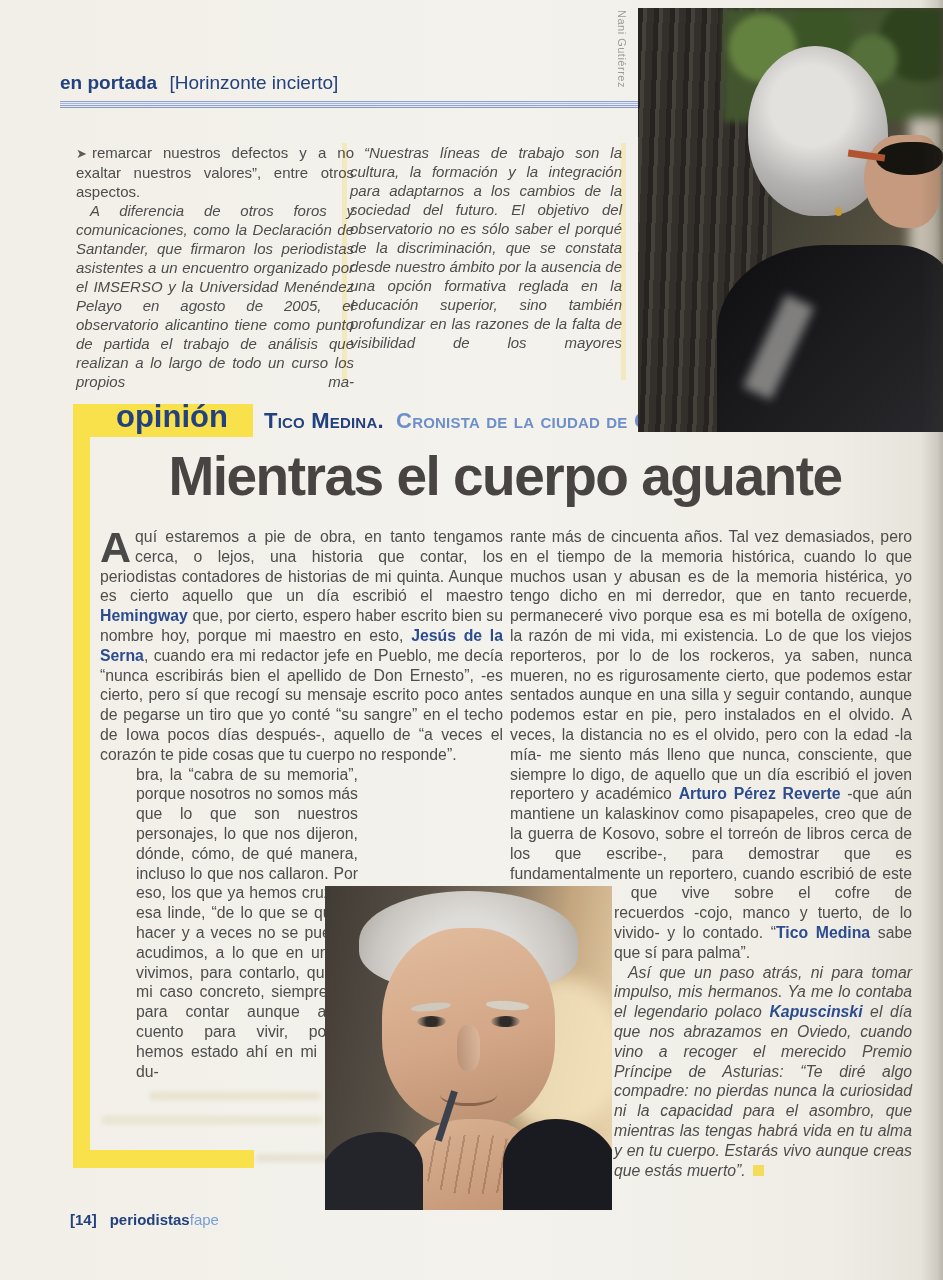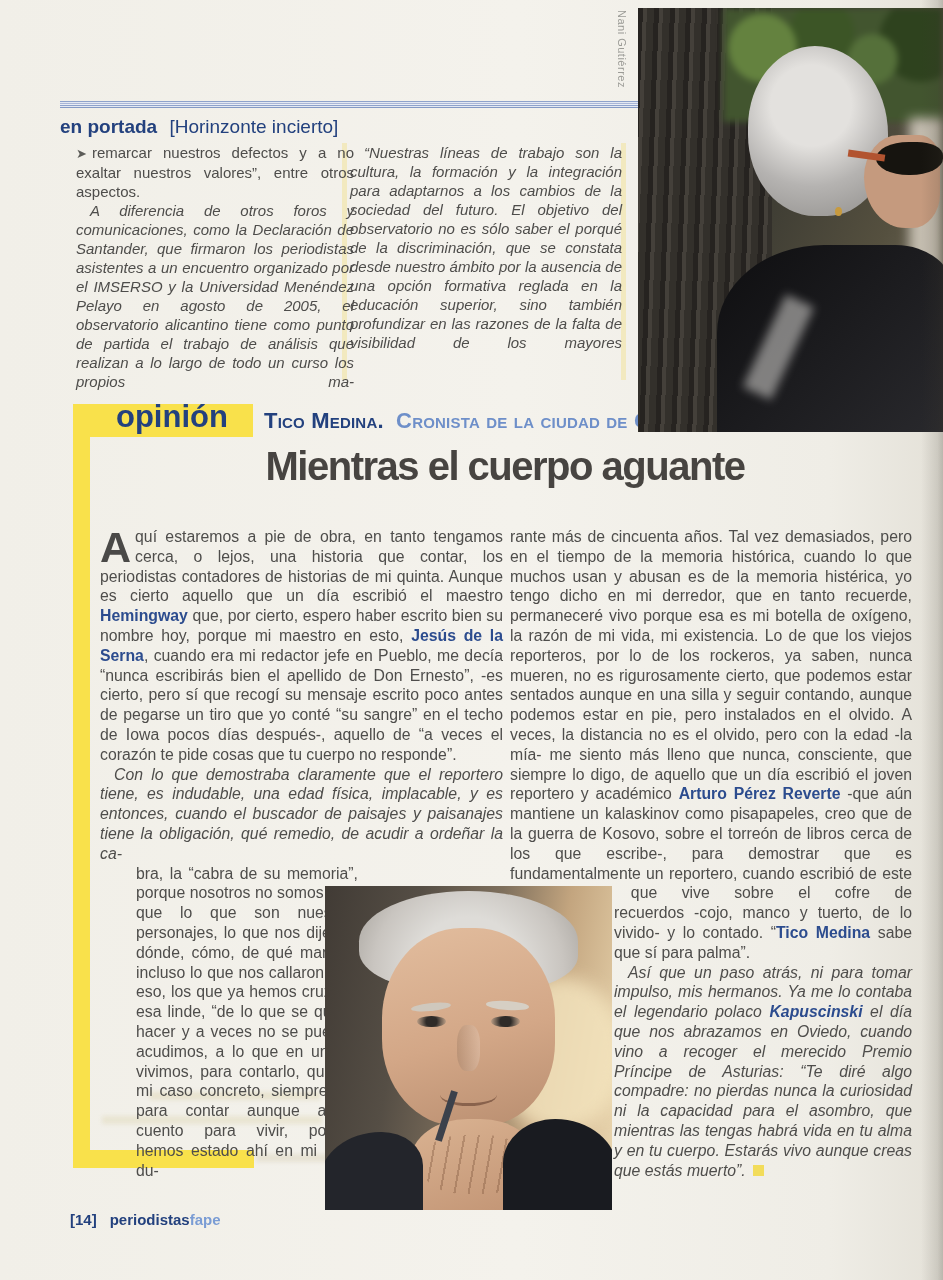--- a/index.html
+++ b/index.html
@@ -10,21 +10,21 @@
     position:relative;
     overflow:hidden;
   }
   .page{position:relative;width:943px;height:1280px;
     background:linear-gradient(90deg,#f1efe8 0%,#f4f2ec 55%,#efede6 88%,#e4e1d8 100%);}
   .page::after{content:"";position:absolute;right:0;top:0;width:22px;height:100%;
     background:linear-gradient(90deg,rgba(60,55,45,0) 0%,rgba(60,55,45,.14) 75%,rgba(60,55,45,.25) 100%);
     pointer-events:none;z-index:60;}
 
   
-  .sect-head{position:absolute;left:60px;top:72px;font-size:19px;color:#23417e;z-index:2;margin-top:44px;}
+  .sect-head{position:absolute;left:60px;top:72px;font-size:19px;color:#23417e;z-index:2;}
   .sect-head .lbl{font-weight:bold;}
   .sect-head .topic{font-weight:normal;margin-left:7px;}
   .head-rule{position:absolute;left:60px;top:101px;width:578px;height:7px;z-index:1;
     background:repeating-linear-gradient(180deg,#8ea2cb 0 1px,#e3e8f2 1px 2px,#a9b6d7 2px 3px,#e9edf5 3px 4px,#8ea2cb 4px 5px,#e3e8f2 5px 6px,#8499c5 6px 7px);}
 
   
   .intro-col{position:absolute;top:143px;font-size:15px;line-height:19px;color:#4e4d4b;
     text-align:justify;z-index:2;}
   .intro-col-1{left:60px;width:278px;margin-left:16px;}
   .intro-col-2{left:350px;width:272px;}
@@ -69,21 +69,21 @@
   .yf-top{position:absolute;left:73px;top:404px;width:180px;height:33px;background:#f9e14b;z-index:1;}
   .yf-vert{position:absolute;left:73px;top:404px;width:17px;height:764px;background:#f9e14b;z-index:1;}
   .yf-bottom{position:absolute;left:73px;top:1150px;width:181px;height:18px;background:#f9e14b;z-index:1;}
   .kicker{position:absolute;left:116px;top:399px;font-size:31px;font-weight:bold;color:#23417e;z-index:3;}
   .byline{position:absolute;left:264px;top:408px;z-index:3;font-variant:small-caps;font-weight:bold;font-size:22px;letter-spacing:.2px;}
   .byline .author{color:#23417e;}
   .byline .author-title{color:#6e8fc9;margin-left:6px;}
 
   
   .headline{position:absolute;left:100px;top:444px;width:810px;margin:0;z-index:3;
-    text-align:center;font-size:40px;font-weight:bold;letter-spacing:-1.5px;color:#474441;}
+    text-align:center;font-size:55px;font-weight:bold;letter-spacing:-1.5px;color:#474441;}
 
   
   .art-col{position:absolute;top:527px;font-size:15.8px;line-height:19.8px;color:#4e4d4b;text-align:justify;z-index:2;}
   .art-left{left:100px;width:403px;}
   .art-right{left:510px;width:402px;}
   .narrow-left{width:222px;margin-left:36px;}
   .narrow-right{margin-left:104px;width:298px;}
 
   
   .photo-man{position:absolute;left:325px;top:886px;width:287px;height:324px;overflow:hidden;z-index:5;
@@ -112,21 +112,21 @@
   
   .ghost{position:absolute;height:8px;filter:blur(2px);z-index:1;}
   .g1{left:150px;top:1092px;width:170px;background:rgba(185,160,70,.16);}
   .g2{left:102px;top:1116px;width:220px;background:rgba(185,160,70,.14);}
   .g3{left:256px;top:1154px;width:330px;background:rgba(160,140,80,.14);}
 
   
   .footer{position:absolute;left:62px;top:1211px;font-size:15px;z-index:3;}
   .footer .pgnum,.footer .brand{font-weight:bold;color:#23417e;padding-left:8px;}
   .footer .pgnum{margin-right:5px;}
-  .footer .brand-suffix{font-weight:bold;color:#7a9cd4;}
+  .footer .brand-suffix{font-weight:normal;color:#7a9cd4;}
 </style>
 </head>
 <body>
 
 <div class="page">
 
   <div class="sect-head">
     <span class="lbl">en portada</span>
     <span class="topic">[Horinzonte incierto]</span>
   </div>
@@ -163,21 +163,20 @@
   <div class="byline">
     <span class="author">Tico Medina.</span>
     <span class="author-title">Cronista de la ciudad de Granada</span>
   </div>
 
   <h1 class="headline">Mientras el cuerpo aguante</h1>
 
   <div class="art-col art-left">
     <div>
         <p class="para"><span class="dropcap">A</span><span class="pseg">quí estaremos a pie de obra, en tanto tengamos cerca, o lejos, una historia que contar, los periodistas contadores de historias de mi quinta. Aunque es cierto aquello que un día escribió el maestro </span><span class="pname">Hemingway</span><span class="pseg"> que, por cierto, espero haber escrito bien su nombre hoy, porque mi maestro en esto, </span><span class="pname">Jesús de la Serna</span><span class="pseg">, cuando era mi redactor jefe en Pueblo, me decía “nunca escribirás bien el apellido de Don Ernesto”, -es cierto, pero sí que recogí su mensaje escrito poco antes de pegarse un tiro que yo conté “su sangre” en el techo de Iowa pocos días después-, aquello de “a veces el corazón te pide cosas que tu cuerpo no responde”.</span></p>
-        <p class="para indent cont"><span class="pseg">Con lo que demostraba claramente que el reportero tiene, es indudable, una edad física, implacable, y es entonces, cuando el buscador de paisajes y paisanajes tiene la obligación, qué remedio, de acudir a ordeñar la ca-</span></p>
       </div>
     <div class="narrow-left">
         <p class="para cont"><span class="pseg">bra, la “cabra de su memoria”, porque nosotros no somos más que lo que son nuestros personajes, lo que nos dijeron, dónde, cómo, de qué manera, incluso lo que nos callaron. Por eso, los que ya hemos cruzado esa linde, “de lo que se quiere hacer y a veces no se puede”, acudimos, a lo que en un día vivimos, para contarlo, que en mi caso concreto, siempre viví para contar aunque ahora cuento para vivir, porque hemos estado ahí en mi caso du-</span></p>
       </div>
   </div>
   <div class="art-col art-right">
     <div>
         <p class="para cont"><span class="pseg">rante más de cincuenta años. Tal vez demasiados, pero en el tiempo de la memoria histórica, cuando lo que muchos usan y abusan es de la memoria histérica, yo tengo dicho en mi derredor, que en tanto recuerde, permaneceré vivo porque esa es mi botella de oxígeno, la razón de mi vida, mi existencia. Lo de que los viejos reporteros, por lo de los rockeros, ya saben, nunca mueren, no es rigurosamente cierto, que podemos estar sentados aunque en una silla y seguir contando, aunque podemos estar en pie, pero instalados en el olvido. A veces, la distancia no es el olvido, pero con la edad -la mía- me siento más lleno que nunca, consciente, que siempre lo digo, de aquello que un día escribió el joven reportero y académico </span><span class="pname">Arturo Pérez Reverte</span><span class="pseg"> -que aún mantiene un kalaskinov como pisapapeles, creo que de la guerra de Kosovo, sobre el torreón de libros cerca de los que escribe-, para demostrar que es fundamentalmente un reportero, cuando escribió de este viejo pirata que vive sobre el cofre de</span></p>
       </div>
     <div class="narrow-right">

